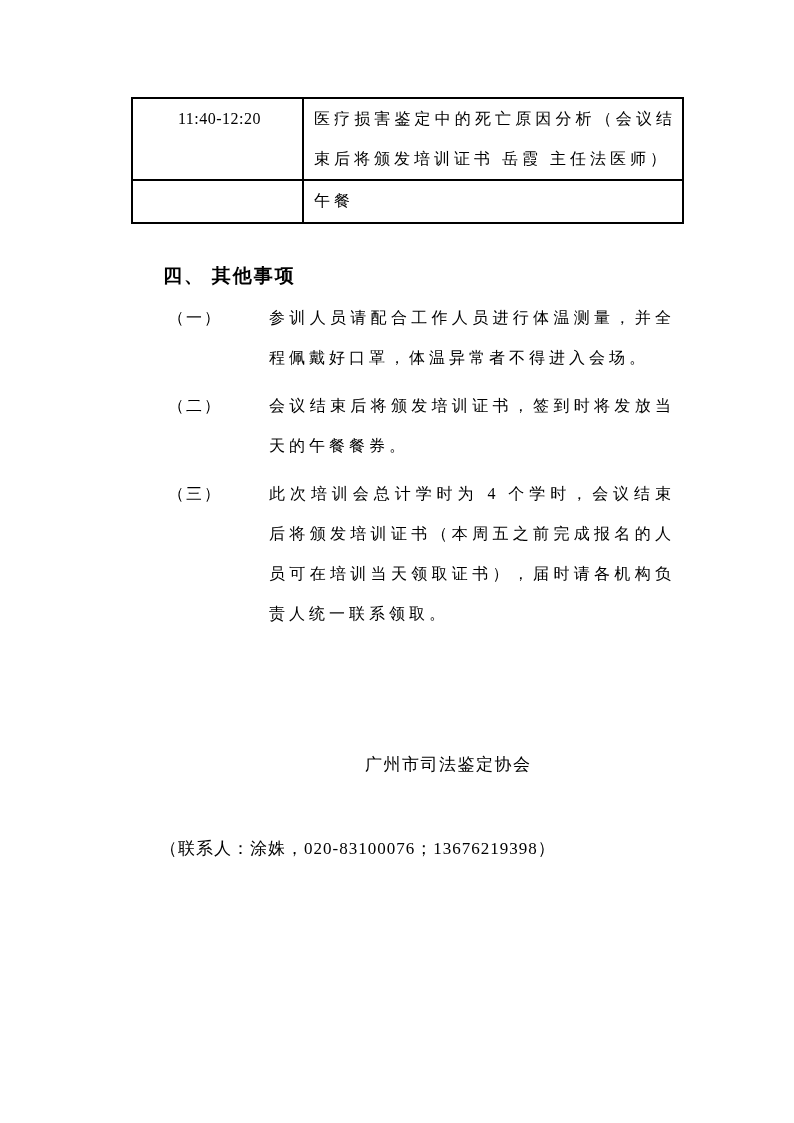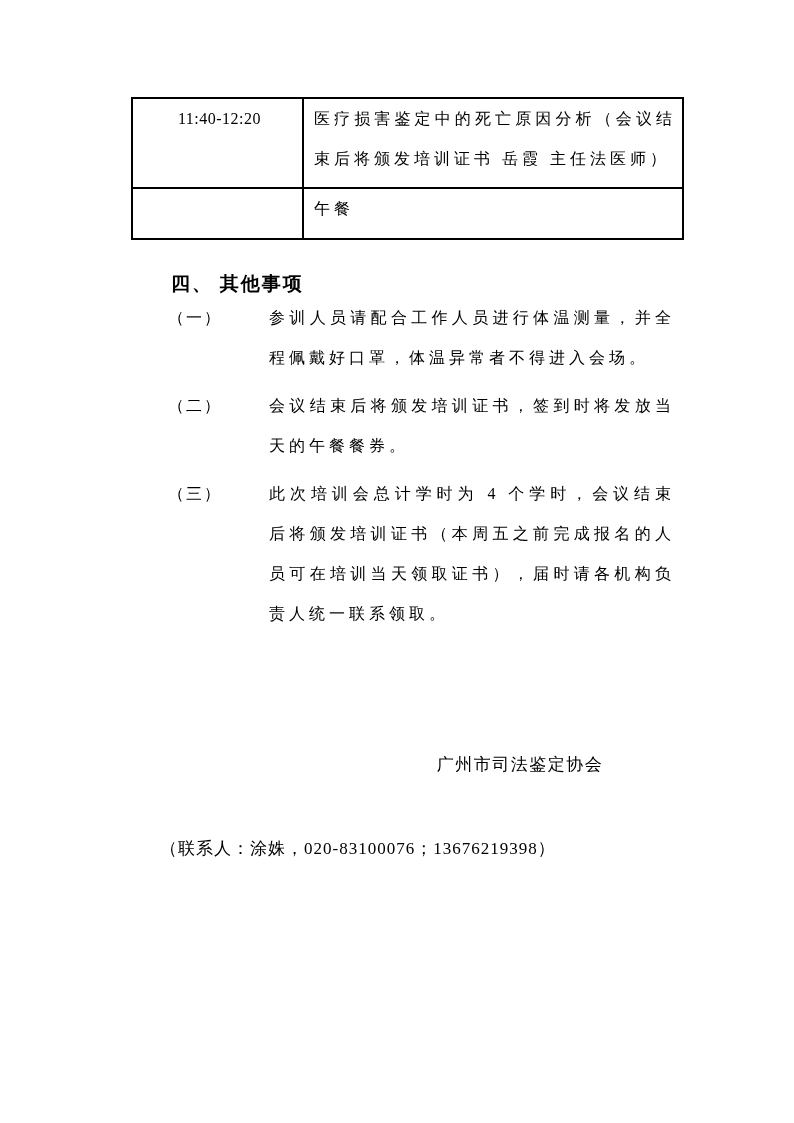--- a/index.html
+++ b/index.html
@@ -22,41 +22,41 @@
     top: 97px;
     width: 553px;
     border-collapse: collapse;
     table-layout: fixed;
   }
   table.schedule td {
     border: 2px solid #000000;
     font-size: 16px;
     line-height: 40px;
     vertical-align: top;
-    padding: 0 6px 8px 10px;
+    padding: 0 6px 0 10px;
   }
   td.time-col {
     width: 153px;
     text-align: center;
     letter-spacing: 0.5px;
     font-size: 17px;
     padding: 0 2px;
   }
   td.content-col {
     text-align: justify;
     letter-spacing: 4px;
   }
   tr.row-tall td { height: 80px; }
   tr.row-short td { height: 41px; margin-top: 38px; }
 
   .section-heading {
     position: absolute;
     left: 163px;
     top: 262px;
-    margin: 8px;
+    margin: 0;
     font-size: 19px;
     line-height: 28px;
     font-weight: bold;
     letter-spacing: 2px;
   }
   .item-list {
     position: absolute;
     left: 168px;
     top: 298px;
     width: 507px;
@@ -76,21 +76,21 @@
     flex: 1;
     text-align: justify;
     letter-spacing: 4px;
     margin-left: 36px;
   }
   .signature-block {
     position: absolute;
     left: 365px;
     top: 744px;
     width: 310px;
-    text-align: center;
+    text-align: left;
     font-size: 17px;
     line-height: 41px;
     letter-spacing: 1.5px;
   }
   .contact-line {
     position: absolute;
     left: 160px;
     top: 828px;
     font-size: 17px;
     line-height: 41px;

